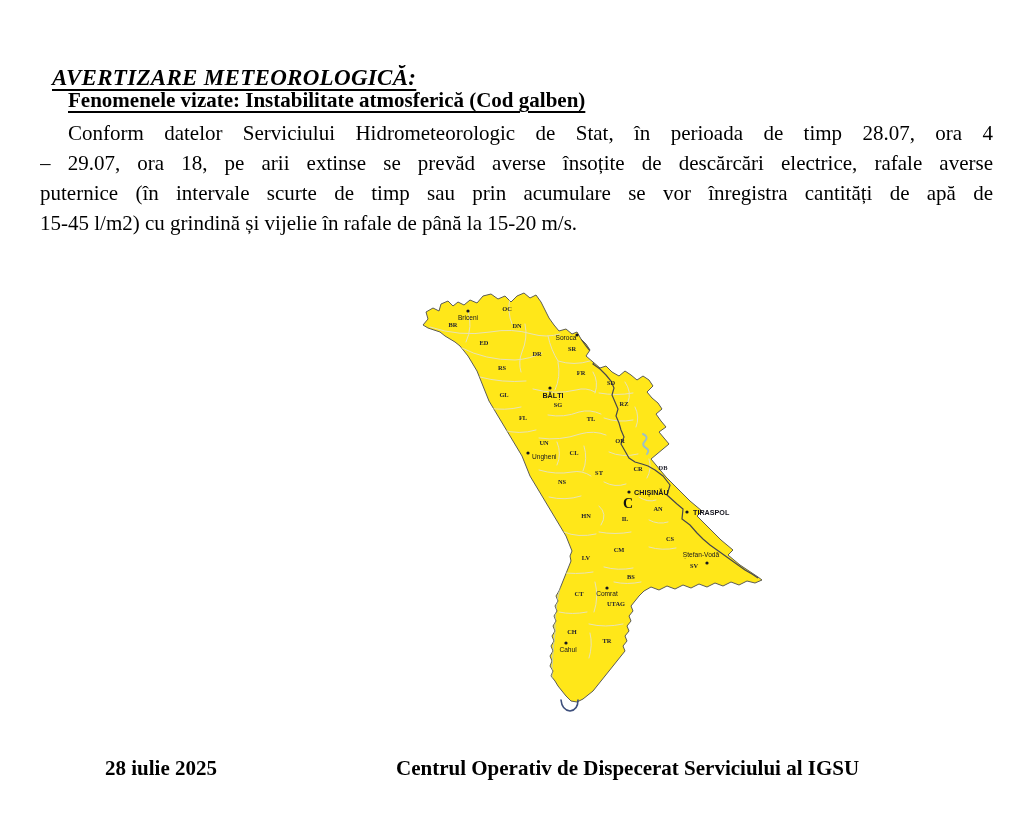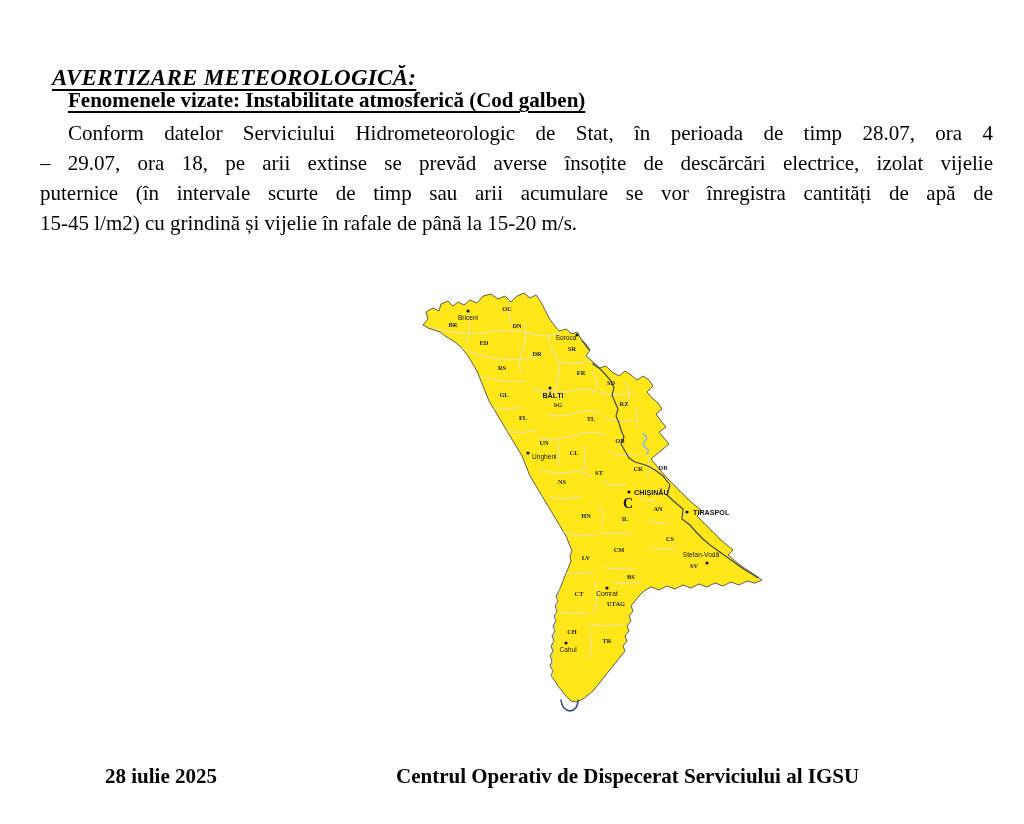--- a/index.html
+++ b/index.html
@@ -42,21 +42,21 @@
     white-space:normal;
     height:30px;overflow:hidden;
   }
   .body-line.first{text-indent:28px;}
   .body-line.last{text-align-last:left;font-family:Liberation Serif, serif;}
   .map-wrap{
     position:absolute;top:282px;left:400px;width:400px;height:430px;
   }
   .footer{
     position:absolute;top:756px;left:0;width:1024px;height:34px;
-    font-size:21px;font-weight:bold;margin-top:8px;
+    font-size:21px;font-weight:bold;
   }
   .footer-date{position:absolute;left:105px;top:0;}
   .footer-org{position:absolute;left:396px;top:0;}
   
   .district-code{
     font-family:"Liberation Serif", serif;
     font-size:6.4px;font-weight:bold;fill:#23232e;
   }
   .city-label{
     font-family:"Liberation Sans", sans-serif;
@@ -72,22 +72,22 @@
 <body>
 
 <div class="page">
 
   <div class="title">AVERTIZARE METEOROLOGICĂ:</div>
 
   <div class="heading"><span>Fenomenele vizate: Instabilitate atmosferică (Cod galben)</span></div>
 
   <div class="paragraph">
     <div class="body-line first">Conform datelor Serviciului Hidrometeorologic de Stat, în perioada de timp 28.07, ora 4</div>
-    <div class="body-line">– 29.07, ora 18, pe arii extinse se prevăd averse însoțite de descărcări electrice, izolat vijelie</div>
-    <div class="body-line">puternice (în intervale scurte de timp sau arii acumulare se vor înregistra cantități de apă de</div>
+    <div class="body-line">– 29.07, ora 18, pe arii extinse se prevăd averse însoțite de descărcări electrice, rafale averse</div>
+    <div class="body-line">puternice (în intervale scurte de timp sau prin acumulare se vor înregistra cantități de apă de</div>
     <div class="body-line last">15-45 l/m2) cu grindină și vijelie în rafale de până la 15-20 m/s.</div>
   </div>
 
   <div class="map-wrap">
     <svg id="map-svg" width="400" height="430" viewBox="0 0 400 430" xmlns="http://www.w3.org/2000/svg">
       <defs>
         <clipPath id="mdclip">
           <path d="M 23,43 L 28,37 L 26,30 L 33,26 L 39,29 L 41,22 L 48,19 L 53,24 L 58,20 L 64,23 L 70,18 L 77,21 L 83,14 L 91,12 L 98,17 L 105,14 L 111,20 L 117,14 L 124,11 L 130,16 L 136,13 L 141,20 L 145,28 L 149,36 L 154,43 L 159,49 L 166,47 L 172,52 L 177,50 L 181,57 L 186,62 L 190,68 L 186,74 L 193,80 L 200,86 L 206,84 L 212,90 L 219,94 L 225,89 L 231,93 L 237,98 L 243,94 L 249,98 L 253,104 L 247,110 L 252,116 L 258,121 L 262,127 L 256,132 L 261,139 L 266,145 L 259,150 L 264,156 L 269,162 L 263,167 L 257,172 L 251,177 L 256,183 L 261,189 L 266,195 L 272,201 L 278,207 L 284,213 L 290,219 L 296,224 L 302,229 L 297,234 L 303,240 L 309,246 L 315,252 L 321,258 L 327,263 L 333,268 L 328,273 L 334,278 L 340,283 L 346,287 L 352,291 L 358,295 L 362,298 L 355,301 L 347,299 L 339,303 L 331,300 L 323,304 L 315,301 L 307,305 L 299,302 L 291,306 L 283,303 L 275,307 L 267,304 L 259,308 L 251,305 L 244,309 L 239,314 L 235,319 L 231,324 L 233,329 L 229,334 L 231,339 L 227,344 L 229,349 L 225,354 L 227,359 L 223,364 L 225,369 L 221,374 L 217,379 L 213,384 L 209,389 L 205,394 L 201,399 L 197,404 L 193,409 L 188,413 L 183,417 L 177,420 L 171,419 L 166,414 L 162,409 L 158,404 L 155,399 L 151,394 L 153,389 L 150,384 L 152,379 L 150,374 L 153,369 L 151,364 L 154,359 L 152,354 L 155,349 L 153,344 L 156,339 L 154,334 L 157,329 L 155,324 L 158,319 L 156,314 L 159,309 L 161,304 L 163,299 L 165,294 L 167,289 L 169,284 L 171,279 L 170,274 L 172,269 L 170,264 L 168,259 L 166,254 L 163,249 L 160,244 L 157,239 L 154,234 L 151,229 L 148,224 L 145,219 L 142,214 L 139,209 L 136,204 L 133,199 L 130,194 L 128,189 L 126,184 L 124,179 L 122,174 L 119,169 L 116,164 L 113,159 L 110,154 L 107,149 L 104,144 L 101,139 L 98,134 L 95,129 L 92,124 L 89,119 L 87,114 L 85,109 L 83,104 L 81,99 L 79,94 L 77,89 L 74,84 L 71,79 L 68,74 L 64,69 L 60,64 L 55,60 L 50,57 L 45,54 L 40,50 L 34,48 L 28,46 Z"></path>
         </clipPath>
       </defs>

